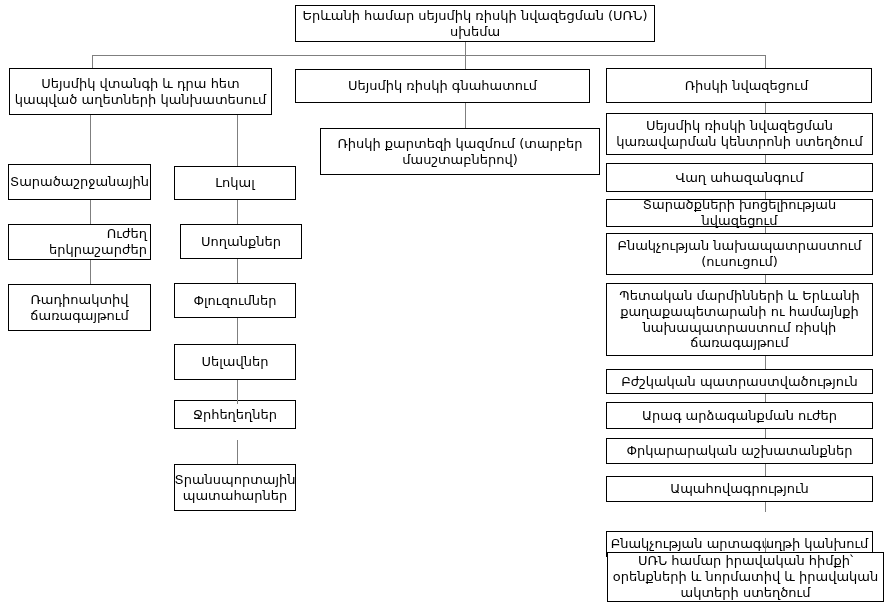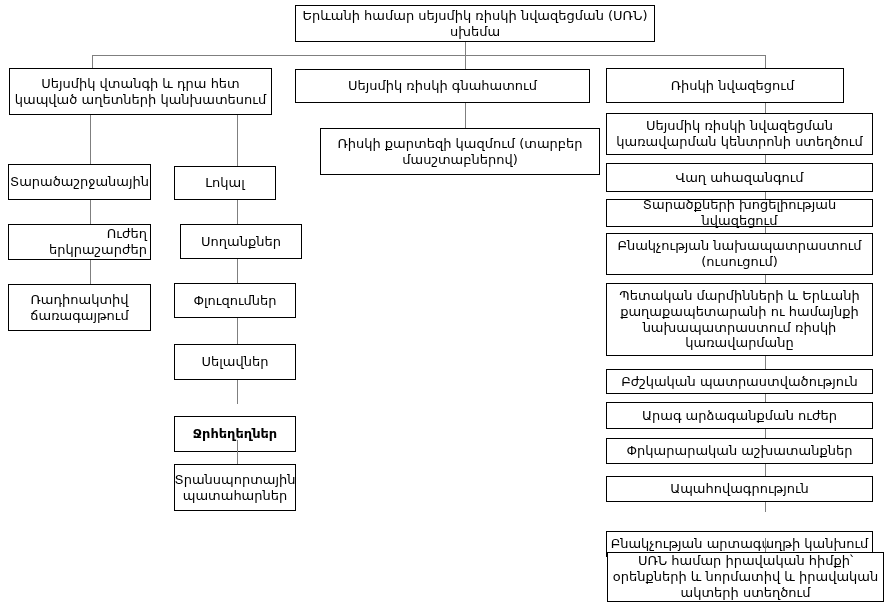--- a/index.html
+++ b/index.html
@@ -41,40 +41,40 @@
 </style>
 </head>
 <body>
 
 <div id="canvas">
 
   <div class="box" style="left:295px; top:5px; width:360px; height:37px;">Երևանի համար սեյսմիկ ռիսկի նվազեցման (ՍՌՆ) սխեմա</div>
 
   <div class="box" style="left:9px; top:68px; width:263px; height:47px;">Սեյսմիկ վտանգի և դրա հետ կապված աղետների կանխատեսում</div>
   <div class="box" style="left:295px; top:69px; width:295px; height:34px;">Սեյսմիկ ռիսկի գնահատում</div>
-  <div class="box" style="left:606px; top:68px; width:238px; height:35px;padding-left:18px;">Ռիսկի նվազեցում</div>
+  <div class="box" style="left:606px; top:68px; width:266px; height:35px;padding-left:18px;">Ռիսկի նվազեցում</div>
 
   <div class="box" style="left:320px; top:128px; width:280px; height:47px;">Ռիսկի քարտեզի կազմում (տարբեր մասշտաբներով)</div>
 
   <div class="box" style="left:8px; top:164px; width:143px; height:36px;">Տարածաշրջանային</div>
   <div class="box" style="left:8px; top:224px; width:143px; height:36px;text-align:right;">Ուժեղ երկրաշարժեր</div>
   <div class="box" style="left:8px; top:284px; width:143px; height:47px;">Ռադիոակտիվ ճառագայթում</div>
 
-  <div class="box" style="left:174px; top:166px; width:102px; height:34px;text-align:center;">Լոկալ</div>
+  <div class="box" style="left:174px; top:166px; width:122px; height:34px;text-align:center;">Լոկալ</div>
   <div class="box" style="left:180px; top:224px; width:122px; height:35px;">Սողանքներ</div>
   <div class="box" style="left:174px; top:283px; width:122px; height:35px;">Փլուզումներ</div>
   <div class="box" style="left:174px; top:344px; width:122px; height:36px;">Սելավներ</div>
-  <div class="box" style="left:174px; top:416px; width:122px; height:36px;font-weight:bold;">Ջրհեղեղներ</div>
+  <div class="box" style="left:174px; top:400px; width:122px; height:29px;">Ջրհեղեղներ</div>
   <div class="box" style="left:174px; top:464px; width:122px; height:47px;">Տրանսպորտային պատահարներ</div>
 
   <div class="box" style="left:606px; top:113px; width:267px; height:42px;">Սեյսմիկ ռիսկի նվազեցման կառավարման կենտրոնի ստեղծում</div>
   <div class="box" style="left:606px; top:163px; width:267px; height:29px;text-align:center;">Վաղ ահազանգում</div>
   <div class="box" style="left:606px; top:199px; width:267px; height:28px;">Տարածքների խոցելիության նվազեցում</div>
   <div class="box" style="left:606px; top:233px; width:267px; height:42px;">Բնակչության նախապատրաստում (ուսուցում)</div>
-  <div class="box" style="left:606px; top:283px; width:267px; height:73px;">Պետական մարմինների և Երևանի քաղաքապետարանի ու համայնքի նախապատրաստում ռիսկի կառավարմանը</div>
+  <div class="box" style="left:606px; top:283px; width:267px; height:73px;">Պետական մարմինների և Երևանի քաղաքապետարանի ու համայնքի նախապատրաստում ռիսկի ճառագայթում</div>
   <div class="box" style="left:606px; top:369px; width:267px; height:25px;">Բժշկական պատրաստվածություն</div>
   <div class="box" style="left:606px; top:402px; width:267px; height:27px;">Արագ արձագանքման ուժեր</div>
   <div class="box" style="left:606px; top:438px; width:267px; height:26px;">Փրկարարական աշխատանքներ</div>
   <div class="box" style="left:606px; top:476px; width:267px; height:26px;">Ապահովագրություն</div>
   <div class="box" style="left:606px; top:512px; width:267px; height:26px;margin-top:19px;">Բնակչության արտագաղթի կանխում</div>
   <div class="box" style="left:607px; top:552px; width:277px; height:50px;">ՍՌՆ համար իրավական հիմքի՝ օրենքների և նորմատիվ և իրավական ակտերի ստեղծում</div>
 
   <div class="vline" style="left:465px; top:42px; height:13px;"></div>
   <div class="hline" style="left:92px; top:55px; width:673px;"></div>
   <div class="vline" style="left:92px; top:55px; height:13px;"></div>

